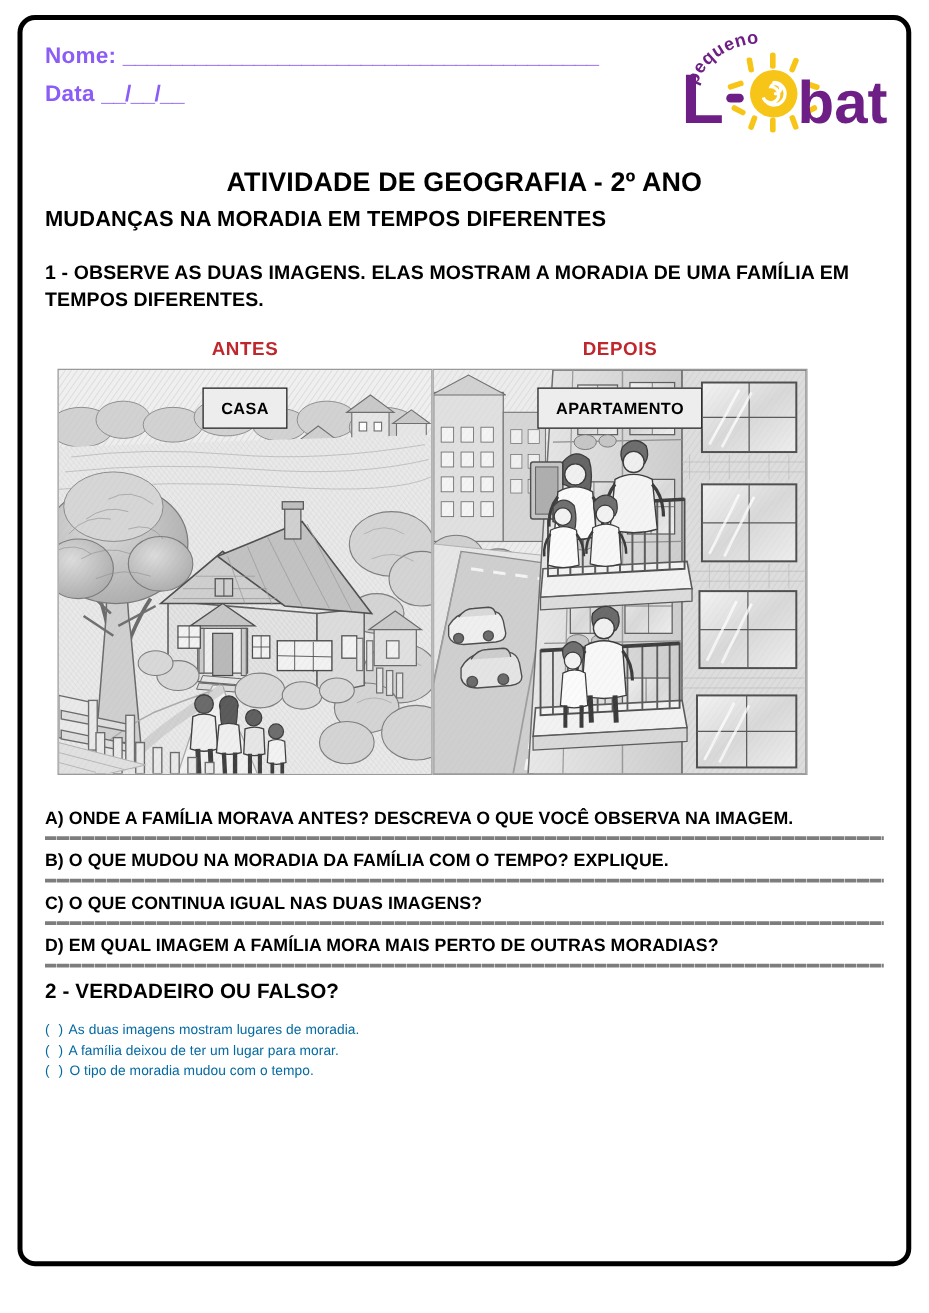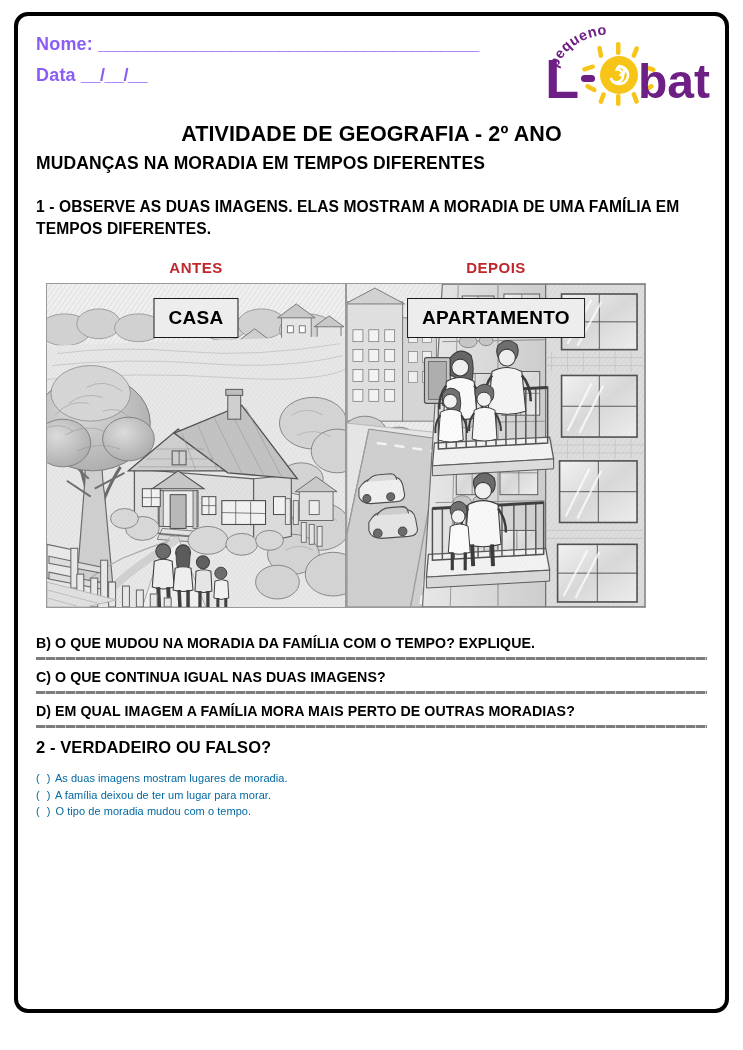--- a/index.html
+++ b/index.html
@@ -43,21 +43,21 @@
   .ul-long { letter-spacing: -0.5px; font-weight: bold; }
 
   .logo {
     position: absolute; right: -4px; top: -4px;
     width: 168px; height: 82px;
   }
 
   
   .title1 {
     text-align: center; font-size: 21.5px; font-weight: bold;
-    color: #000; margin-top: 16px; letter-spacing: .1px;
+    color: #000; margin-top: 28px; letter-spacing: .1px;
   }
   .title2 {
     text-align: left; font-size: 17.5px; font-weight: bold;
     color: #000; margin-top: 6px; letter-spacing: .1px;
   }
 
   
   .q1 {
     margin-top: 22px;
     font-size: 15.6px; font-weight: bold; color: #000;
@@ -80,21 +80,21 @@
     width: 300px; height: 325px;
     border: 1px solid #9a9a9a;
     background: #f2f2f2;
     overflow: hidden;
   }
   .img-frame svg { display:block; width:100%; height:100%; }
   .img-label {
     position: absolute; left: 50%; transform: translateX(-50%);
     top: 14px;
     background: #ededed; border: 1px solid #1a1a1a;
-    font-size: 19px; font-weight: bold; color: #000;
+    font-size: 13px; font-weight: bold; color: #000;
     padding: 8px 14px; white-space: nowrap;
     letter-spacing: .3px;
   }
 
   
   .qblock { margin-top: 27px; }
   .qitem { margin-bottom: 2px; }
   .qitem .qtext {
     font-size: 14.2px; font-weight: bold; color: #000;
     letter-spacing: .05px; white-space: nowrap;
@@ -654,20 +654,24 @@
 
             <rect width="300" height="325" fill="url(#hatchR)" opacity="0.14"></rect>
           </svg>
           <div class="img-label">APARTAMENTO</div>
         </div>
       </div>
     </div>
 
     <div class="qblock">
       <div class="qitem">
+        <div class="qtext">A) ONDE A FAMÍLIA MORAVA ANTES? DESCREVA O QUE VOCÊ OBSERVA NA IMAGEM.</div>
+        <div class="ansline"></div>
+      </div>
+      <div class="qitem">
         <div class="qtext">B) O QUE MUDOU NA MORADIA DA FAMÍLIA COM O TEMPO? EXPLIQUE.</div>
         <div class="ansline"></div>
       </div>
       <div class="qitem">
         <div class="qtext">C) O QUE CONTINUA IGUAL NAS DUAS IMAGENS?</div>
         <div class="ansline"></div>
       </div>
       <div class="qitem">
         <div class="qtext">D) EM QUAL IMAGEM A FAMÍLIA MORA MAIS PERTO DE OUTRAS MORADIAS?</div>
         <div class="ansline"></div>

